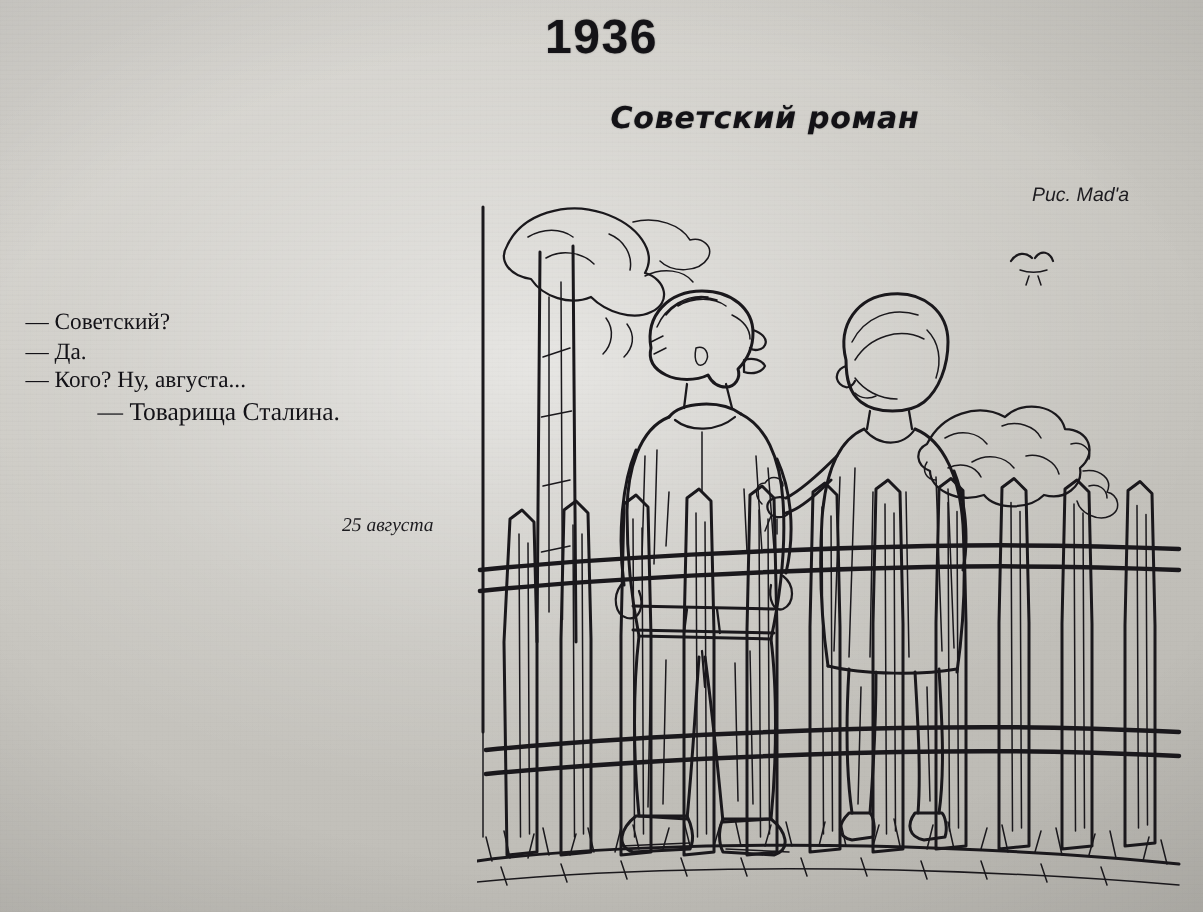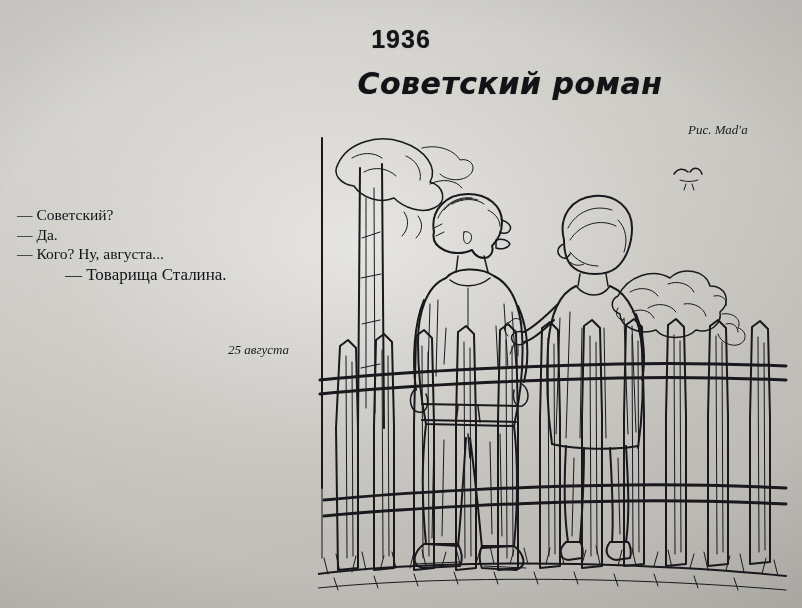--- a/index.html
+++ b/index.html
@@ -30,50 +30,50 @@
     opacity: .30;
     background-image:
       repeating-linear-gradient(0deg, rgba(0,0,0,.045) 0px, rgba(0,0,0,0) 1px, rgba(0,0,0,0) 3px),
       repeating-linear-gradient(90deg, rgba(0,0,0,.035) 0px, rgba(0,0,0,0) 1px, rgba(0,0,0,0) 4px);
     pointer-events: none;
   }
   .ink { color: #17161a; }
 
   #year {
     position: absolute;
-    top: 25px;
+    top: 6px;
     left: 0;
     width: 802px;
     text-align: center;
     font-family: "Liberation Sans", sans-serif;
     font-weight: bold;
-    font-size: 25px;
+    font-size: 32px;
     letter-spacing: 1px;
     color: #141317;
     text-shadow: 0 0 1px rgba(0,0,0,.5);
   }
   #heading {
     position: absolute;
     top: 66px;
     left: 300px;
     width: 420px;
     text-align: center;
     font-family: "DejaVu Sans", sans-serif;
     font-weight: bold;
     font-style: italic;
-    font-size: 30px;
+    font-size: 20px;
     letter-spacing: 0.5px;
     color: #131216;
     text-shadow: 0 0 1px rgba(0,0,0,.45);
   }
   #credit {
     position: absolute;
     top: 122px;
     left: 688px;
-    font-family: Liberation Serif, serif;
+    font-family: Liberation Sans, sans-serif;
     font-style: italic;
     font-size: 13px;
     color: #1d1c20;
   }
 
   #dialogue {
     position: absolute;
     top: 205px;
     left: 17px;
     width: 300px;

